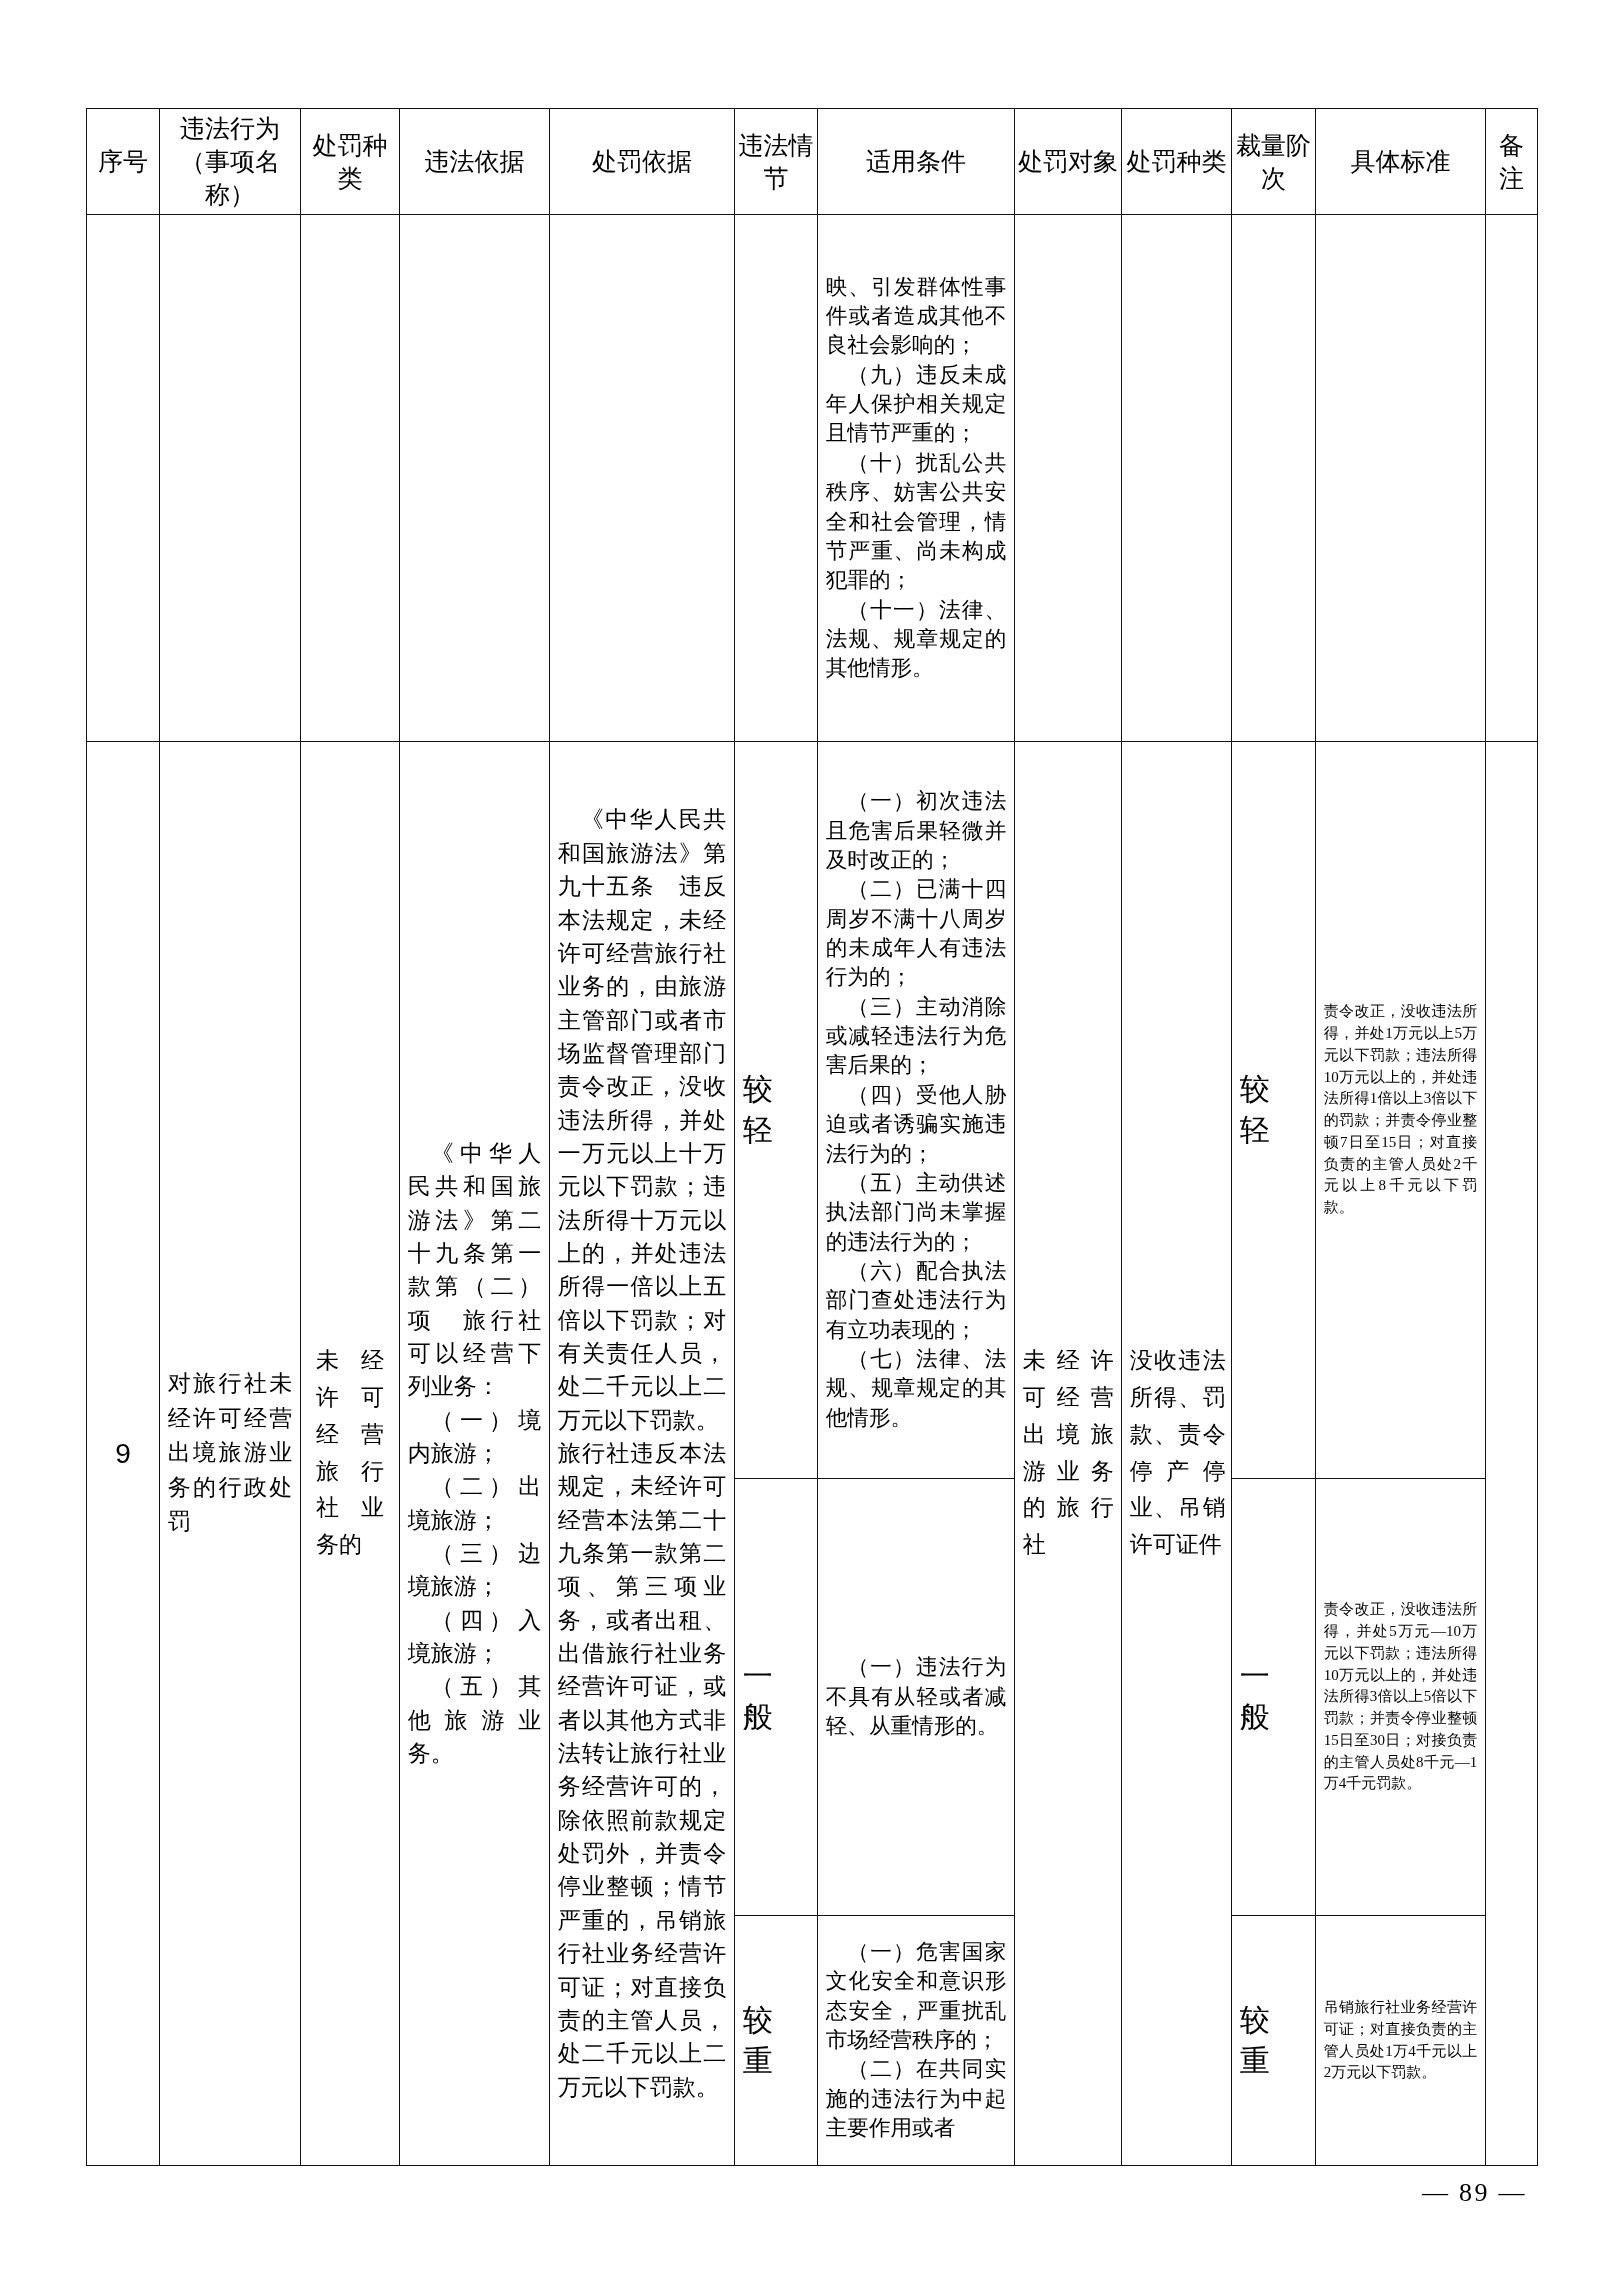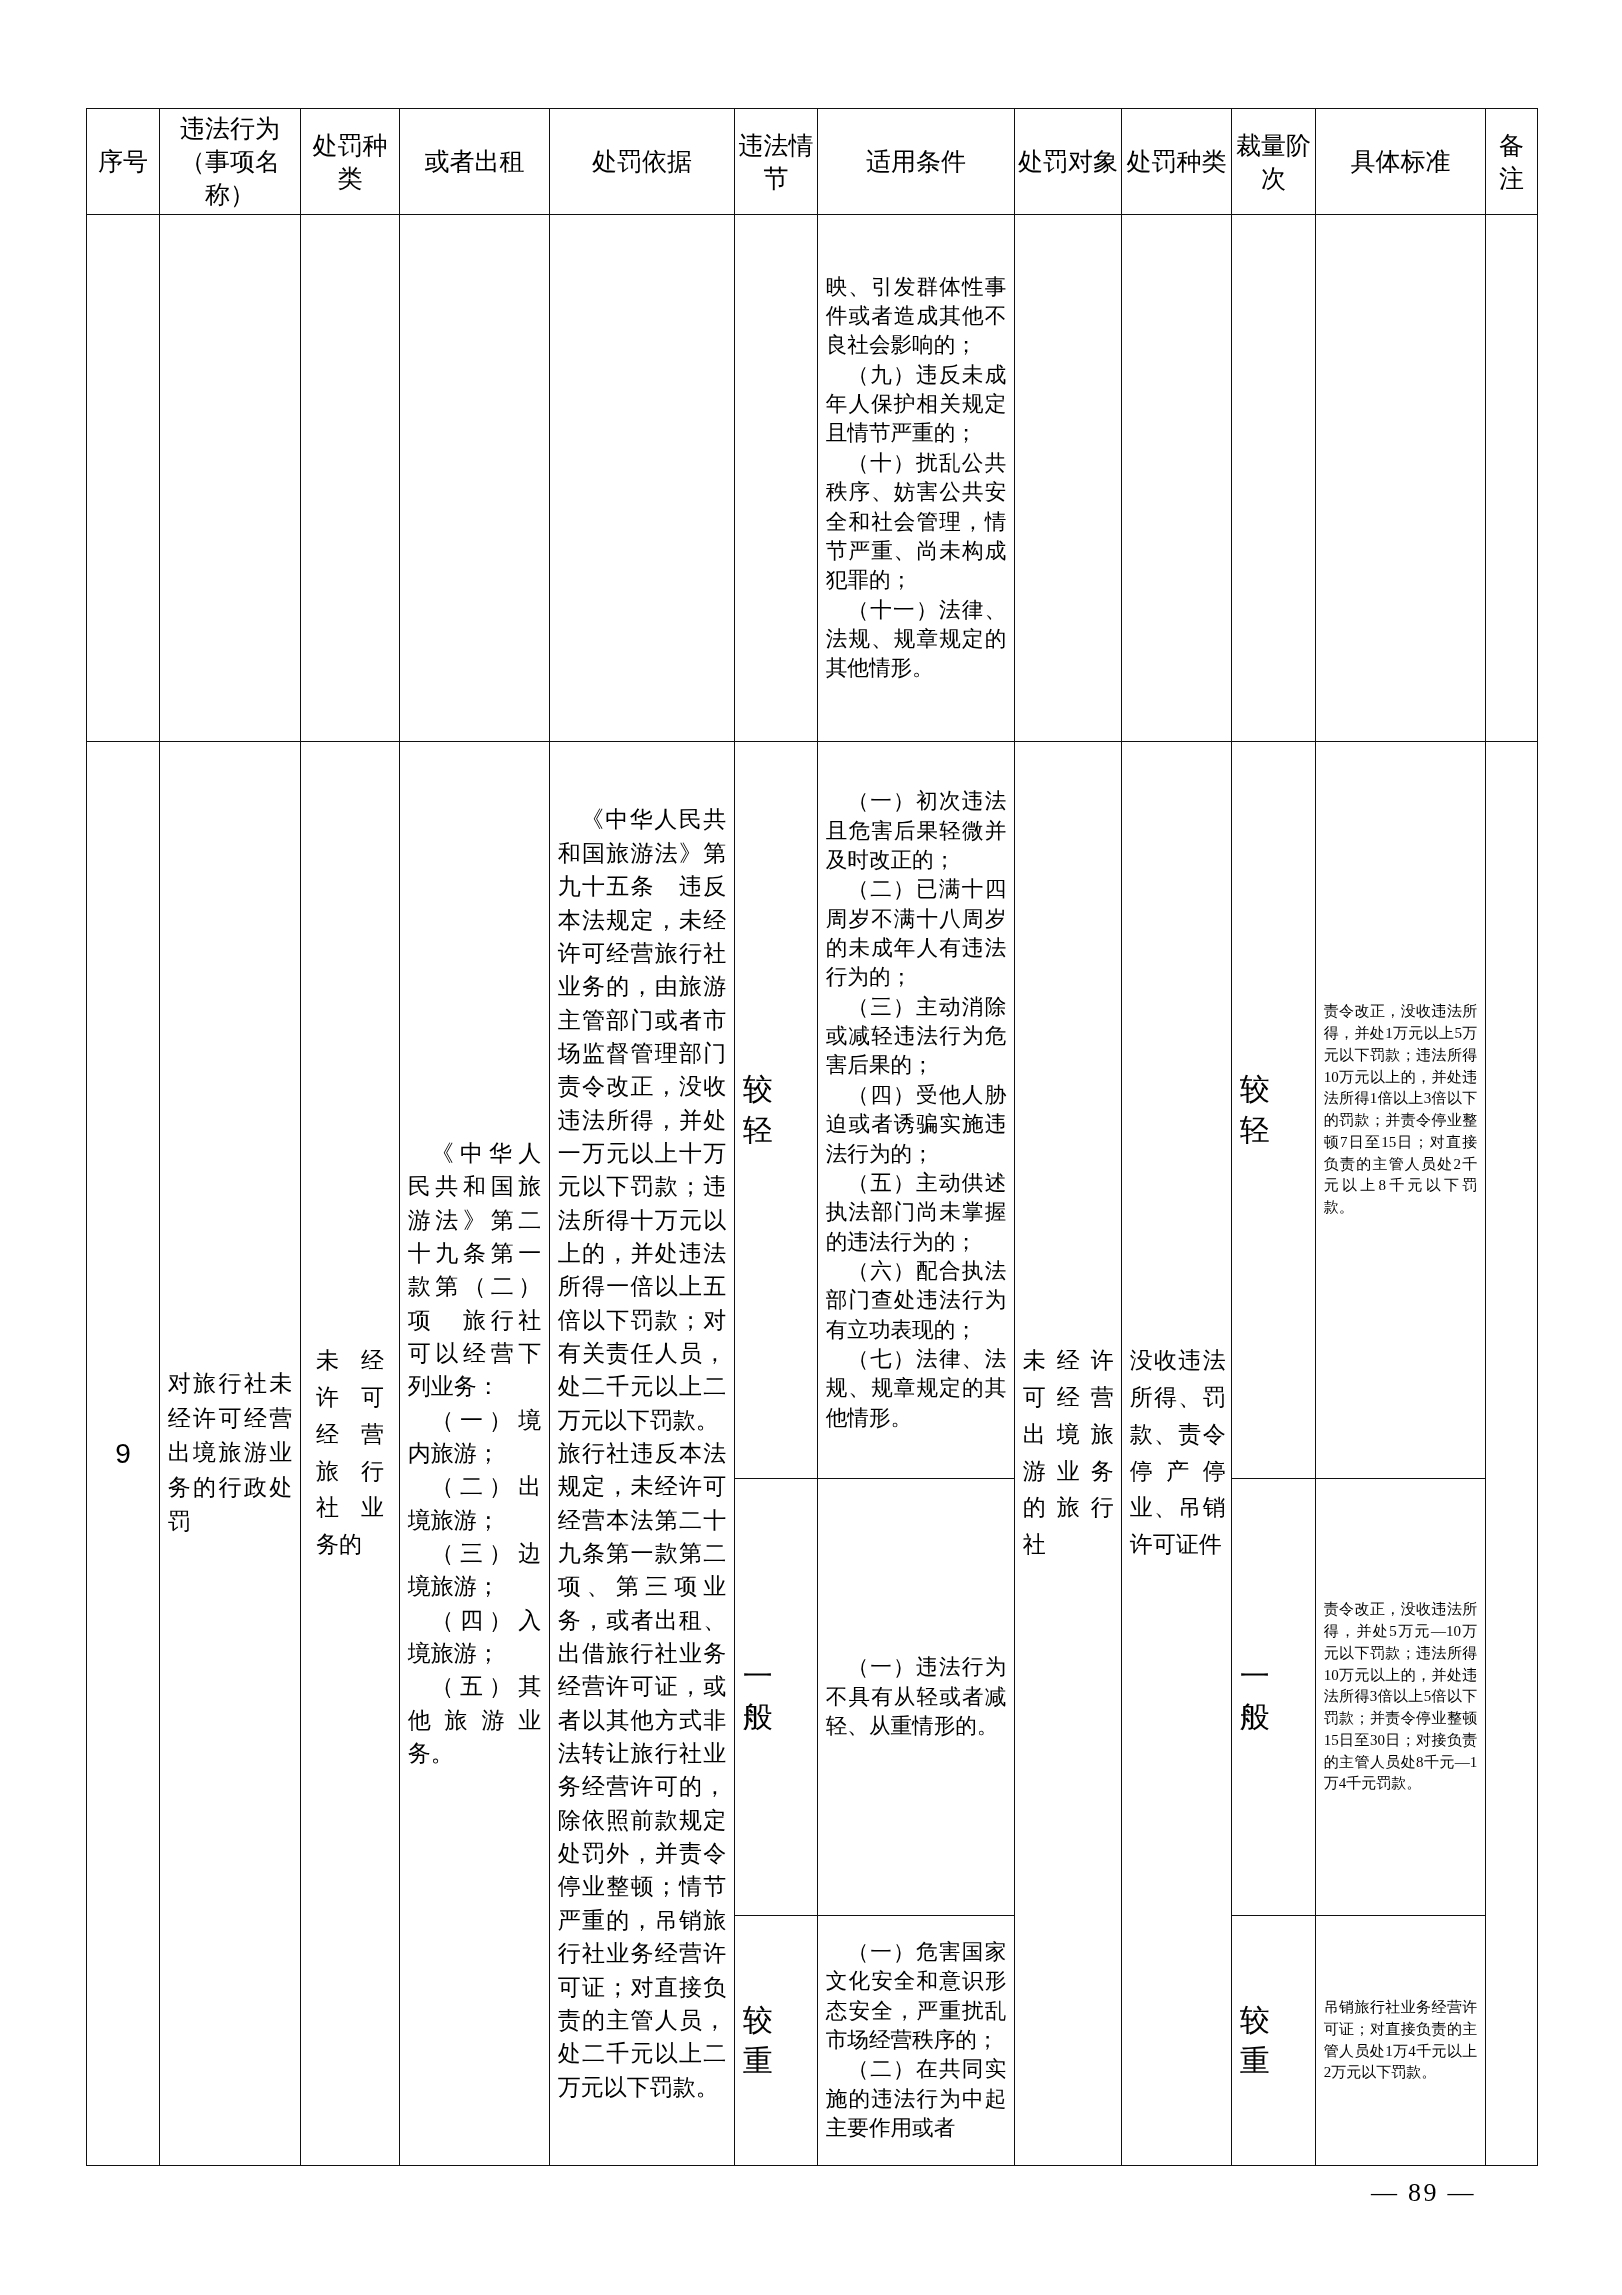--- a/index.html
+++ b/index.html
@@ -46,21 +46,21 @@
     font-family:"Liberation Sans","DejaVu Sans",sans-serif;
     font-size:28px;text-align:center;
   }
   .sev{font-size:30px;text-align:left;letter-spacing:4.6px;}
   .narrow{margin:0 auto;text-align:justify;font-size:23px;line-height:1.6;}
   .w-agency{width:68px;}
   .w-target{width:91px;}
   .w-types{width:96px;}
   .name-cell{font-size:23px;line-height:1.5;text-align:justify;}
   .footer{
-    position:absolute;left:1371px;top:2178px;
+    position:absolute;left:1422px;top:2178px;
     font-size:26px;letter-spacing:2.3px;
     white-space:nowrap;
   }
 </style>
 </head>
 <body>
 
 <div class="page">
 
   <table class="grid">
@@ -76,21 +76,21 @@
         <col style="width:110px">
       <col style="width:84px">
         <col style="width:170px">
         <col style="width:52px">
     </colgroup>
     <thead>
       <tr class="r-head">
         <th>序号</th>
         <th>违法行为（事项名称）</th>
         <th class="th-pad20">处罚种类</th>
-        <th>或者出租</th>
+        <th>违法依据</th>
         <th>处罚依据</th>
         <th class="th-pad16">违法情节</th>
         <th>适用条件</th>
         <th>处罚对象</th>
         <th>处罚种类</th>
         <th class="th-pad16">裁量阶次</th>
         <th>具体标准</th>
         <th>备注</th>
       </tr>
     </thead>

